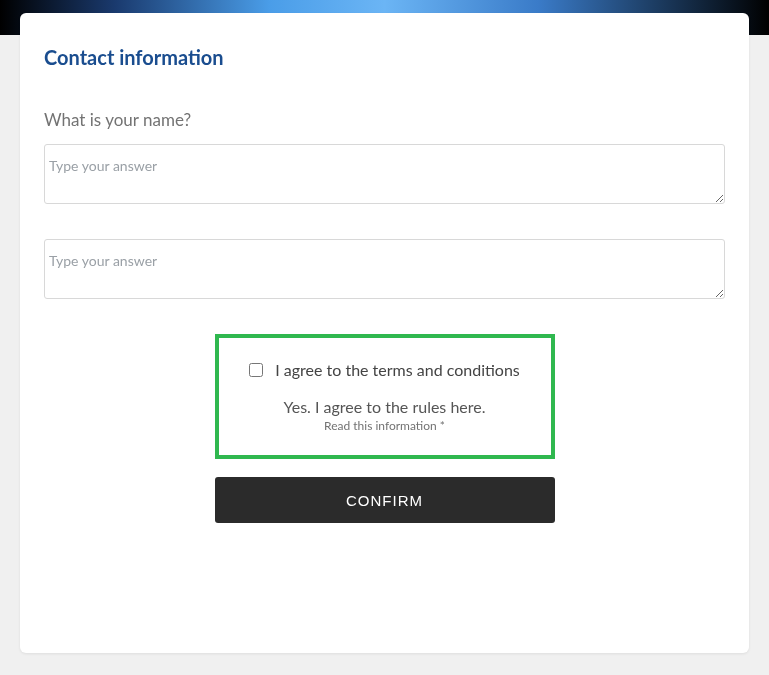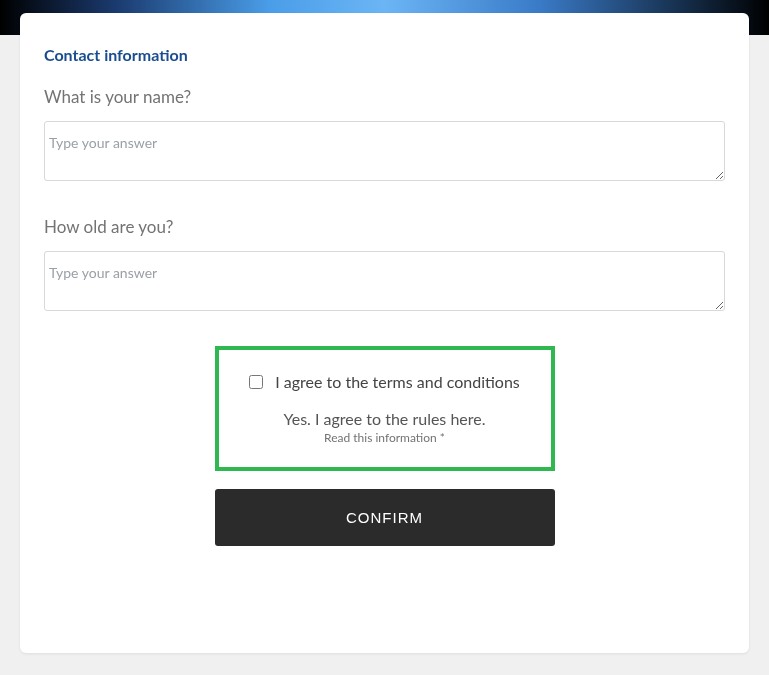--- a/index.html
+++ b/index.html
@@ -24,23 +24,23 @@
       margin: 0 20px;
       margin-top: -22px;
       border-radius: 6px;
       padding: 32px 24px 48px 24px;
       box-shadow: 0 1px 3px rgba(0,0,0,0.08);
       position: relative;
       min-height: 640px;
     }
     .section-title {
       color: #1a4d8f;
-      font-size: 16px;
+      font-size: 20px;
       font-weight: 700;
-      margin-bottom: 22px;
+      margin-bottom: 40px;
     }
     .field-group {
       margin-bottom: 32px;
     }
     .field-label {
       color: #737373;
       font-size: 17px;
       font-weight: 400;
       margin-bottom: 14px;
       display: block;
@@ -91,21 +91,21 @@
       color: #737373;
       font-size: 12px;
     }
     .confirm-btn {
       display: block;
       margin: 0 auto;
       background: #2b2b2b;
       color: #ffffff;
       border: none;
       width: 340px;
-      height: 57px;
+      height: 46px;
       font-size: 15px;
       font-weight: 500;
       letter-spacing: 1px;
       border-radius: 3px;
       cursor: pointer;
     }
   </style>
 </head>
 <body>
 
@@ -114,21 +114,20 @@
 <div class="card">
 
   <h2 class="section-title">Contact information</h2>
 
   <div class="field-group">
     <label class="field-label">What is your name?</label>
     <textarea class="field-input" placeholder="Type your answer" style=""></textarea>
   </div>
 
   <div class="field-group">
-    <label class="field-label">How old are you?</label>
     <textarea class="field-input" placeholder="Type your answer" style=""></textarea>
   </div>
 
   <div class="consent-box">
     <div class="consent-row">
       <input type="checkbox" class="consent-checkbox" style="">
       <span class="consent-label">I agree to the terms and conditions</span>
     </div>
     <div class="consent-sub">Yes. I agree to the rules here.</div>
     <div class="consent-link">Read this information *</div>

